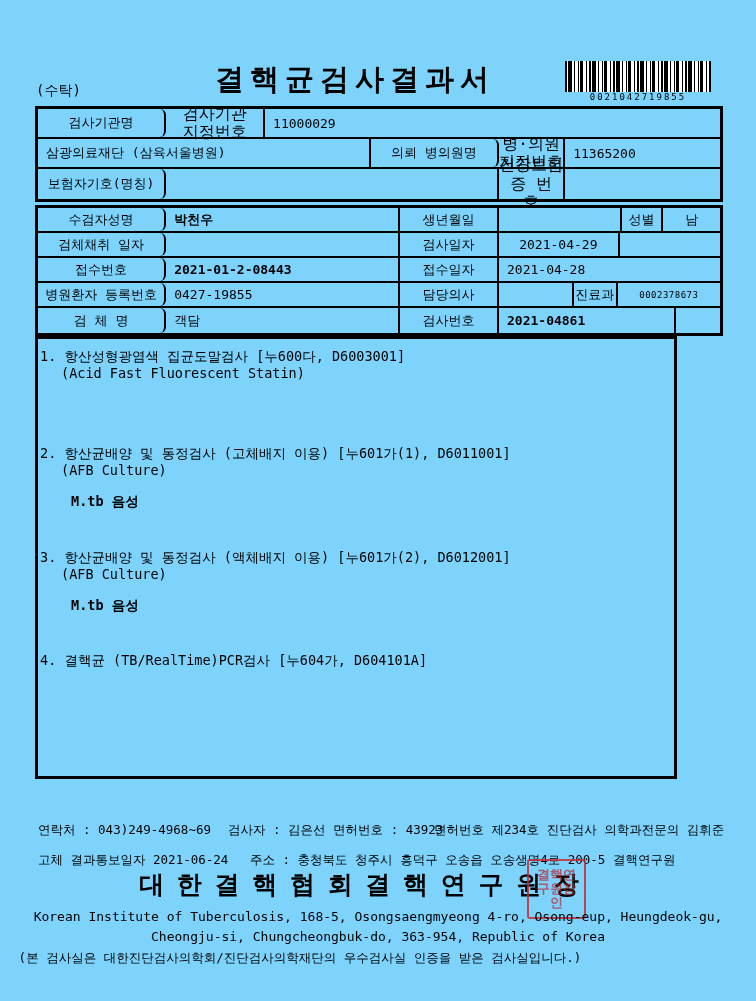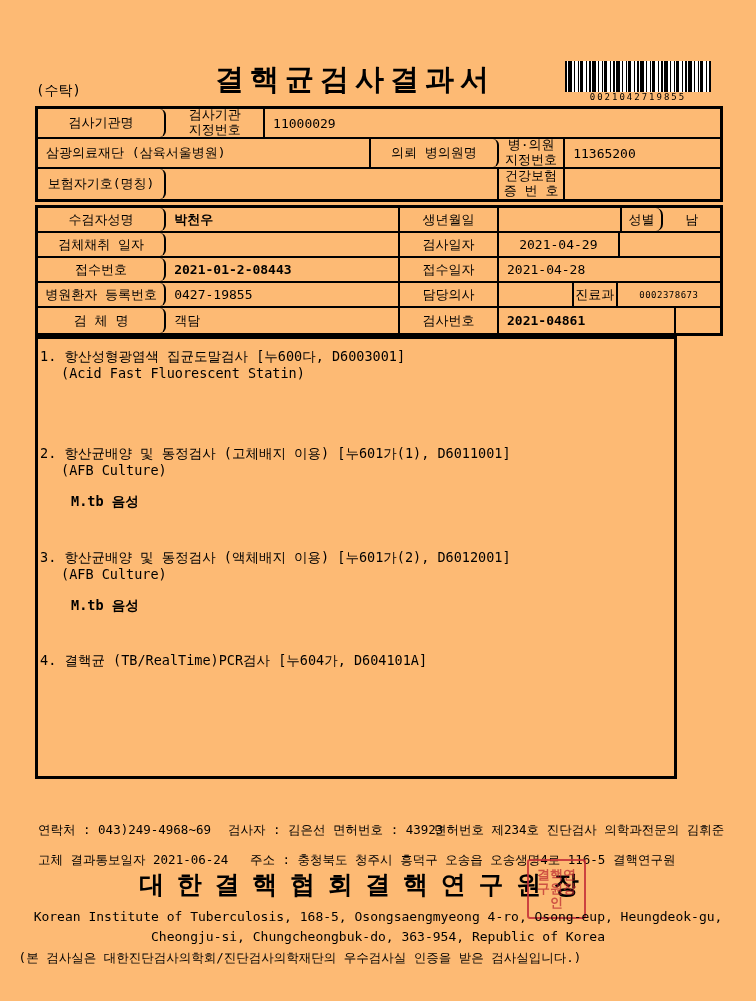--- a/index.html
+++ b/index.html
@@ -1,19 +1,19 @@
 <!DOCTYPE html>
 <html><head>
 <meta charset="utf-8">
 <style>
   * { margin:0; padding:0; box-sizing:border-box; }
   html,body { background:#777; }
   .page {
     position:relative; width:756px; height:1001px; margin:0 auto;
-    background:#fdba74; color:#000;
+    background:#7dd3fc; color:#000;
     font-family:"DejaVu Sans Mono","DejaVu Sans","Liberation Sans",sans-serif;
     overflow:hidden;
   }
   .abs { position:absolute; }
 
   
   .consign { left:36px; top:82px; font-size:14px; }
   .doc-title { left:170px; top:60px; width:370px; text-align:center;
     font-size:29px; font-weight:bold; letter-spacing:6px;
     font-family:"DejaVu Sans","Liberation Sans",sans-serif; }
@@ -32,28 +32,28 @@
   .trow { display:flex; align-items:stretch; border-bottom:2px solid #000; }
   .trow:last-child { border-bottom:none; }
   .tb1 .trow { height:30px; }
   .tb2 .trow { height:25px; }
   .cell { border-right:2px solid #000; display:flex; align-items:center; font-size:13px; }
   .cell:last-child { border-right:none; }
   .lab { justify-content:center; text-align:center; }
   .val { justify-content:flex-start; padding-left:8px; }
   .ctr { justify-content:center; padding-left:0; }
   .b { font-weight:bold; }
-  .two-line { flex-direction:column; justify-content:center; line-height:1.15; font-size:13px; }
+  .two-line { flex-direction:column; justify-content:center; line-height:1.15; font-size:16px; }
   .tiny { font-size:9px; letter-spacing:.5px; }
 
   
   .w-l1 { width:18.8%;border-radius:6px; } .w-v1 { width:34.3%; } .w-l2 { width:14.5%; }
   .w-rest { flex:1; }
   .w-v1wide { width:48.8%; } .w-l2b { width:9.7%; }
-  .w-dob { width:18%; } .w-sex { width:6.1%;border-radius:7px; }
+  .w-dob { width:18%; } .w-sex { width:6.1%; }
   .w-d29 { width:17.7%; }
   .w-doc { width:11%; } .w-dept { width:6.4%; }
   .w-spec { width:25.9%; }
 
   
   .result-box { left:35px; top:336px; width:642px; height:443px; border:3px solid #000; }
   .titem { position:absolute; left:2px; right:6px; font-size:13.5px; line-height:17px; }
   .titem .sub { margin-left:21px; }
   .titem .res { margin-left:31px; margin-top:14px; font-weight:bold; }
   .t1 { top:9px; } .t2 { top:106px; } .t3 { top:210px; } .t4 { top:313px; }
@@ -178,20 +178,20 @@
     </div>
     <div class="titem t4">
       <div>4. 결핵균 (TB/RealTime)PCR검사   [누604가, D604101A]</div>
     </div>
   </div>
 
   <div class="abs ft f-contact">연락처 : 043)249-4968~69</div>
   <div class="abs ft f-exam">검사자 : 김은선  면허번호 : 43923</div>
   <div class="abs ft f-cert">면허번호 제234호 진단검사 의학과전문의 김휘준</div>
   <div class="abs ft f-date">고체 결과통보일자  2021-06-24</div>
-  <div class="abs ft f-addr">주소 : 충청북도 청주시 흥덕구 오송읍 오송생명4로 116-5 결핵연구원</div>
+  <div class="abs ft f-addr">주소 : 충청북도 청주시 흥덕구 오송읍 오송생명4로 200-5 결핵연구원</div>
   <div class="abs org-line">대 한 결 핵 협 회   결 핵 연 구 원 장</div>
   <div class="abs seal">결핵연구원장인</div>
   <div class="abs en1">Korean Institute of Tuberculosis, 168-5, Osongsaengmyeong 4-ro, Osong-eup, Heungdeok-gu,</div>
   <div class="abs en2">Cheongju-si, Chungcheongbuk-do, 363-954, Republic of Korea</div>
   <div class="abs accred">(본 검사실은 대한진단검사의학회/진단검사의학재단의 우수검사실 인증을 받은 검사실입니다.)</div>
 
 </div>
 
 </body></html>

